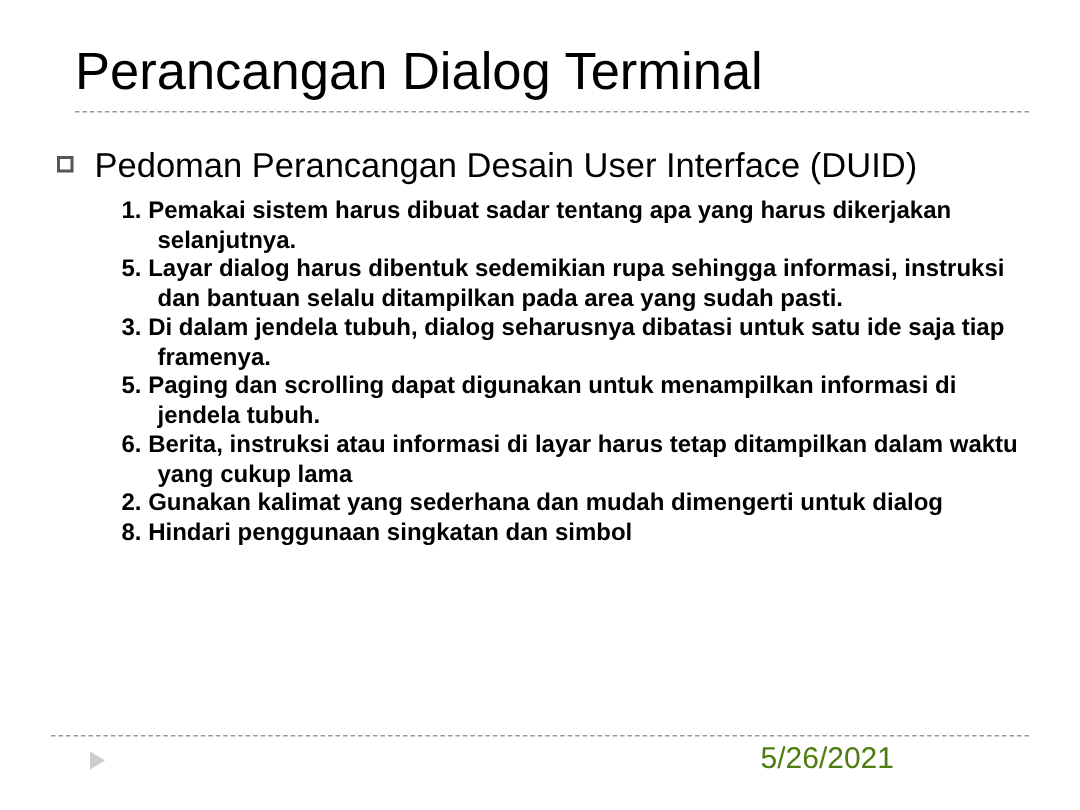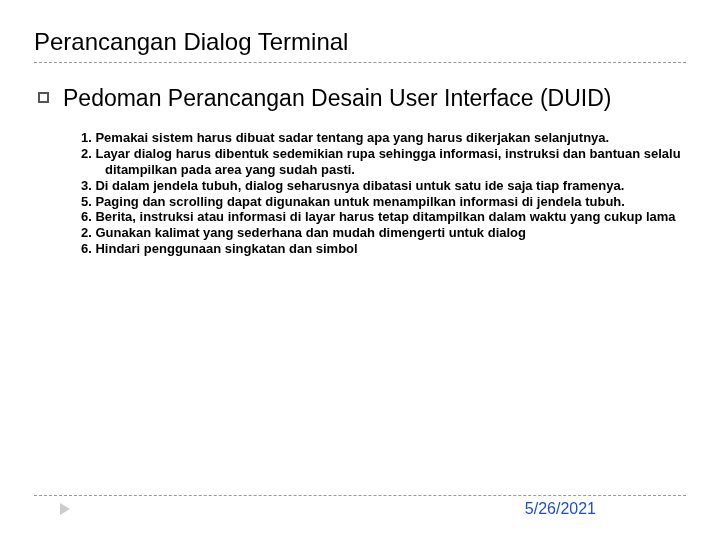--- a/index.html
+++ b/index.html
@@ -5,44 +5,45 @@
   * { margin:0; padding:0; box-sizing:border-box; }
   body {
     width:720px; height:540px;
     background:#fff;
     font-family:Arial, Helvetica, sans-serif;
     color:#000;
     position:relative;
   }
   .slide { padding:28px 34px 0 34px; }
   .title {
-    font-size:24px;
+    font-size:35px;
     font-weight:400;
     padding-bottom:6px;
     border-bottom:1px dashed #999;
     margin-bottom:22px;
+    margin-left:16px;
   }
   .content { display:flex; align-items:flex-start; }
   .bullet {
     width:11px; height:11px;
     border:2px solid #555;
     margin-top:7px; margin-right:14px;
     margin-left:4px;
     flex-shrink:0;
   }
   .body { flex:1; }
   .subtitle {
     font-size:23px;
     font-weight:400;
     line-height:1.18;
-    margin-bottom:18px;
+    margin-bottom:7px;
   }
   .list { margin-left:2px; }
   .item {
-    font-size:13px;
+    font-size:16px;
     font-weight:bold;
     line-height:1.22;
     padding-left:40px;
     text-indent:-24px;
     margin-bottom:0px;
   }
   .footer {
     position:absolute;
     left:34px; right:34px;
     bottom:22px;
@@ -52,39 +53,39 @@
     display:flex; align-items:center; justify-content:space-between;
     padding-top:4px;
   }
   .tri {
     width:0; height:0;
     border-top:6px solid transparent;
     border-bottom:6px solid transparent;
     border-left:10px solid #ccc;
     margin-left:26px;
   }
-  .date { font-size:16px; color:#1d4ed8; margin-right:90px; }
+  .date { font-size:20px; color:#4d7c0f; margin-right:90px; }
 </style>
 </head>
 <body>
 
 <div class="slide">
   <div class="title">Perancangan Dialog Terminal</div>
   <div class="content">
     <div class="bullet"></div>
     <div class="body">
       <div class="subtitle">Pedoman Perancangan Desain User Interface (DUID)</div>
       <div class="list">
         <div class="item">1. Pemakai sistem harus dibuat sadar tentang apa yang harus dikerjakan  selanjutnya.</div>
-        <div class="item">2. Layar dialog harus dibentuk sedemikian rupa sehingga informasi, instruksi dan bantuan selalu ditampilkan pada area yang sudah pasti.</div>
+        <div class="item">5. Layar dialog harus dibentuk sedemikian rupa sehingga informasi, instruksi dan bantuan selalu ditampilkan pada area yang sudah pasti.</div>
         <div class="item">3. Di dalam jendela tubuh, dialog seharusnya dibatasi untuk satu ide saja tiap framenya.</div>
         <div class="item">5. Paging dan scrolling dapat digunakan untuk menampilkan informasi di jendela tubuh.</div>
         <div class="item">6. Berita, instruksi atau informasi di layar harus tetap ditampilkan  dalam waktu yang cukup lama</div>
         <div class="item">2. Gunakan kalimat yang sederhana dan mudah dimengerti untuk dialog</div>
-        <div class="item">6. Hindari penggunaan singkatan dan simbol</div>
+        <div class="item">8. Hindari penggunaan singkatan dan simbol</div>
       </div>
     </div>
   </div>
 </div>
 
 <div class="footer">
   <div class="footer-line"></div>
   <div class="footer-row">
     <div class="tri"></div>
     <div class="date">5/26/2021</div>

